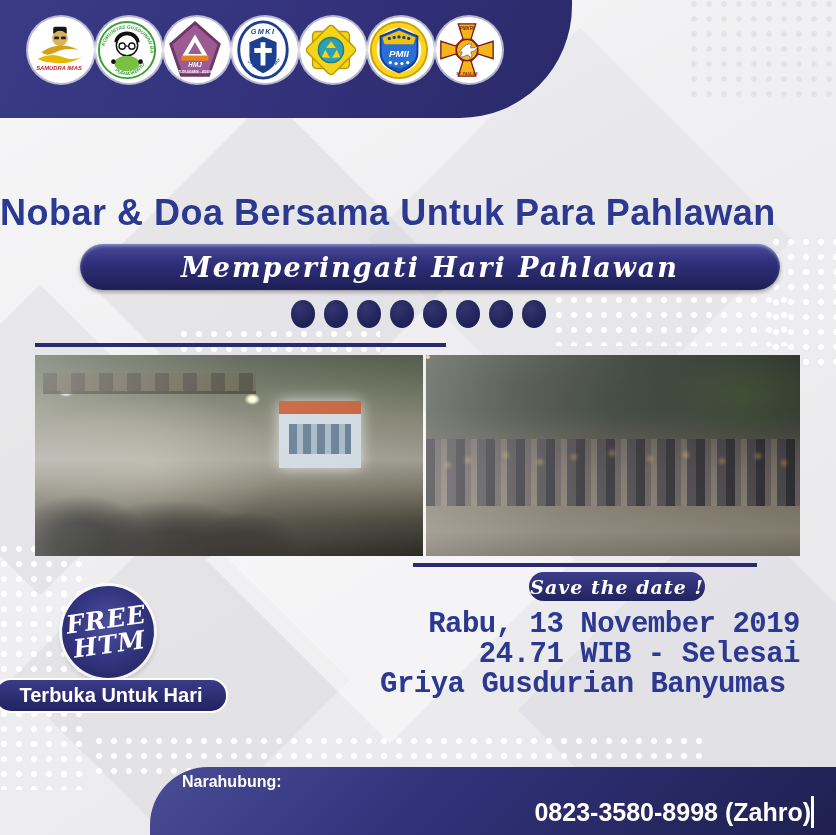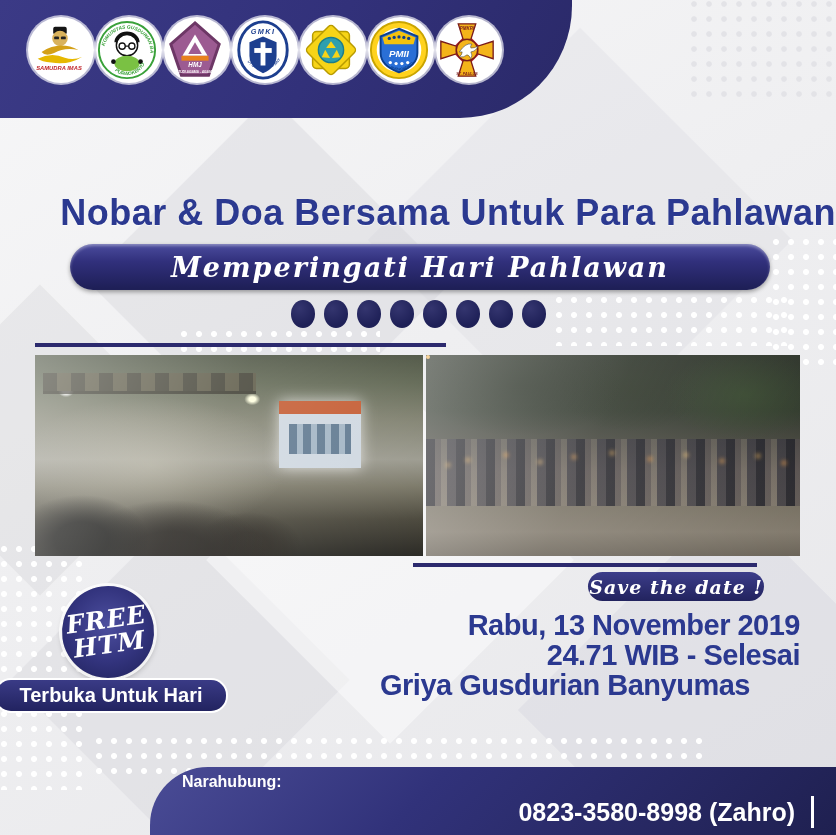--- a/index.html
+++ b/index.html
@@ -39,27 +39,27 @@
   .logo-row{ position:absolute; left:28px; top:17px; display:flex; gap:2px; }
   .logo-circle{
     width:66px; height:66px; border-radius:50%; background:#fff;
     box-shadow:0 0 0 2px rgba(255,255,255,.65);
     display:flex; align-items:center; justify-content:flex-start; overflow:hidden;font-style:italic;
   }
   .logo-circle svg{ width:62px; height:62px; }
 
   
   .title{
-    position:absolute; left:0; top:192px; width:836px; text-align:right;
+    position:absolute; left:0; top:192px; width:760px; text-align:right;
     font-size:36px; font-weight:bold; color:#2b3990; letter-spacing:.5px;
     white-space:nowrap;
     text-shadow:0 1px 0 rgba(255,255,255,.6);
   }
   .subtitle-pill{
-    position:absolute; left:70px; top:244px; width:700px; height:46px;
+    position:absolute; left:80px; top:244px; width:700px; height:46px;
     border-radius:24px;
     background:linear-gradient(180deg,#4b4c9e 0%,#31307c 38%,#1d1e55 100%);
     box-shadow:0 2px 4px rgba(0,0,0,.35), inset 0 2px 3px rgba(255,255,255,.35);
     display:flex; align-items:center; justify-content:center;
   }
   .script{ font-family:"DejaVu Serif", serif; font-style:italic; font-weight:bold; }
   .subtitle-pill span{ color:#fff; font-size:27px; letter-spacing:2px; }
   .dot-row{
     position:absolute; left:0; top:300px; width:836px;
     display:flex; justify-content:center; gap:9px;
@@ -124,30 +124,30 @@
       330px 99px 4px rgba(255,190,90,.9), 356px 106px 4px rgba(255,160,60,.9),
       20px 108px 4px rgba(255,190,90,.8);
   }
   .photo .haze{
     position:absolute; inset:0;
     background:linear-gradient(115deg, rgba(255,255,255,.42) 0%, rgba(255,255,255,.18) 45%, rgba(255,255,255,.05) 100%);
   }
 
   
   .save-pill{
-    position:absolute; left:588px; top:572px; width:176px; height:29px;
+    position:absolute; left:529px; top:572px; width:176px; height:29px;
     border-radius:15px;
     background:linear-gradient(180deg,#3c3d8a 0%,#22235e 100%);
     display:flex; align-items:center; justify-content:center;
   }
   .save-pill span{ color:#fff; font-size:19px; letter-spacing:1px; }
   .event-block{
     position:absolute; right:36px; top:610px; width:420px; text-align:right;
     color:#2b3990; font-weight:bold; font-size:29px; line-height:30px;
-    letter-spacing:-0.5px; white-space:nowrap;
+    letter-spacing:-0.5px; white-space:nowrap;font-family:Liberation Mono, monospace;
   }
   .event-block .venue{ text-align:left; }
 
   
   .free-circle{
     position:absolute; left:62px; top:586px; width:92px; height:92px; border-radius:50%;
     background:radial-gradient(circle at 50% 42%,#4d4f9f 0%,#33347e 52%,#1e2058 100%);
     box-shadow:0 0 0 3px rgba(255,255,255,.8), 0 3px 6px rgba(0,0,0,.3);
     display:flex; flex-direction:column; align-items:center; justify-content:center;
     transform:rotate(-8deg);
@@ -167,21 +167,21 @@
     position:absolute; left:150px; right:0; top:767px; bottom:0;
     background:linear-gradient(135deg,#4a4c96 0%,#31327a 40%,#1f2050 100%);
     border-top-left-radius:58px;
   }
   .contact-label{
     position:absolute; left:32px; top:6px;
     color:#fff; font-weight:bold; font-size:16px;
   }
   .contact-row{
     position:absolute; right:22px; bottom:7px;
-    display:flex; align-items:center; gap:16px;
+    display:flex; align-items:center; gap:0;
     color:#fff; font-weight:bold; font-size:25px; white-space:nowrap;
   }
   .contact-divider{ width:3px; height:32px; background:#fff; }
 
   svg text{ font-family:"Liberation Sans", sans-serif; }
 </style>
 </head>
 <body>
 
 <div class="poster">

